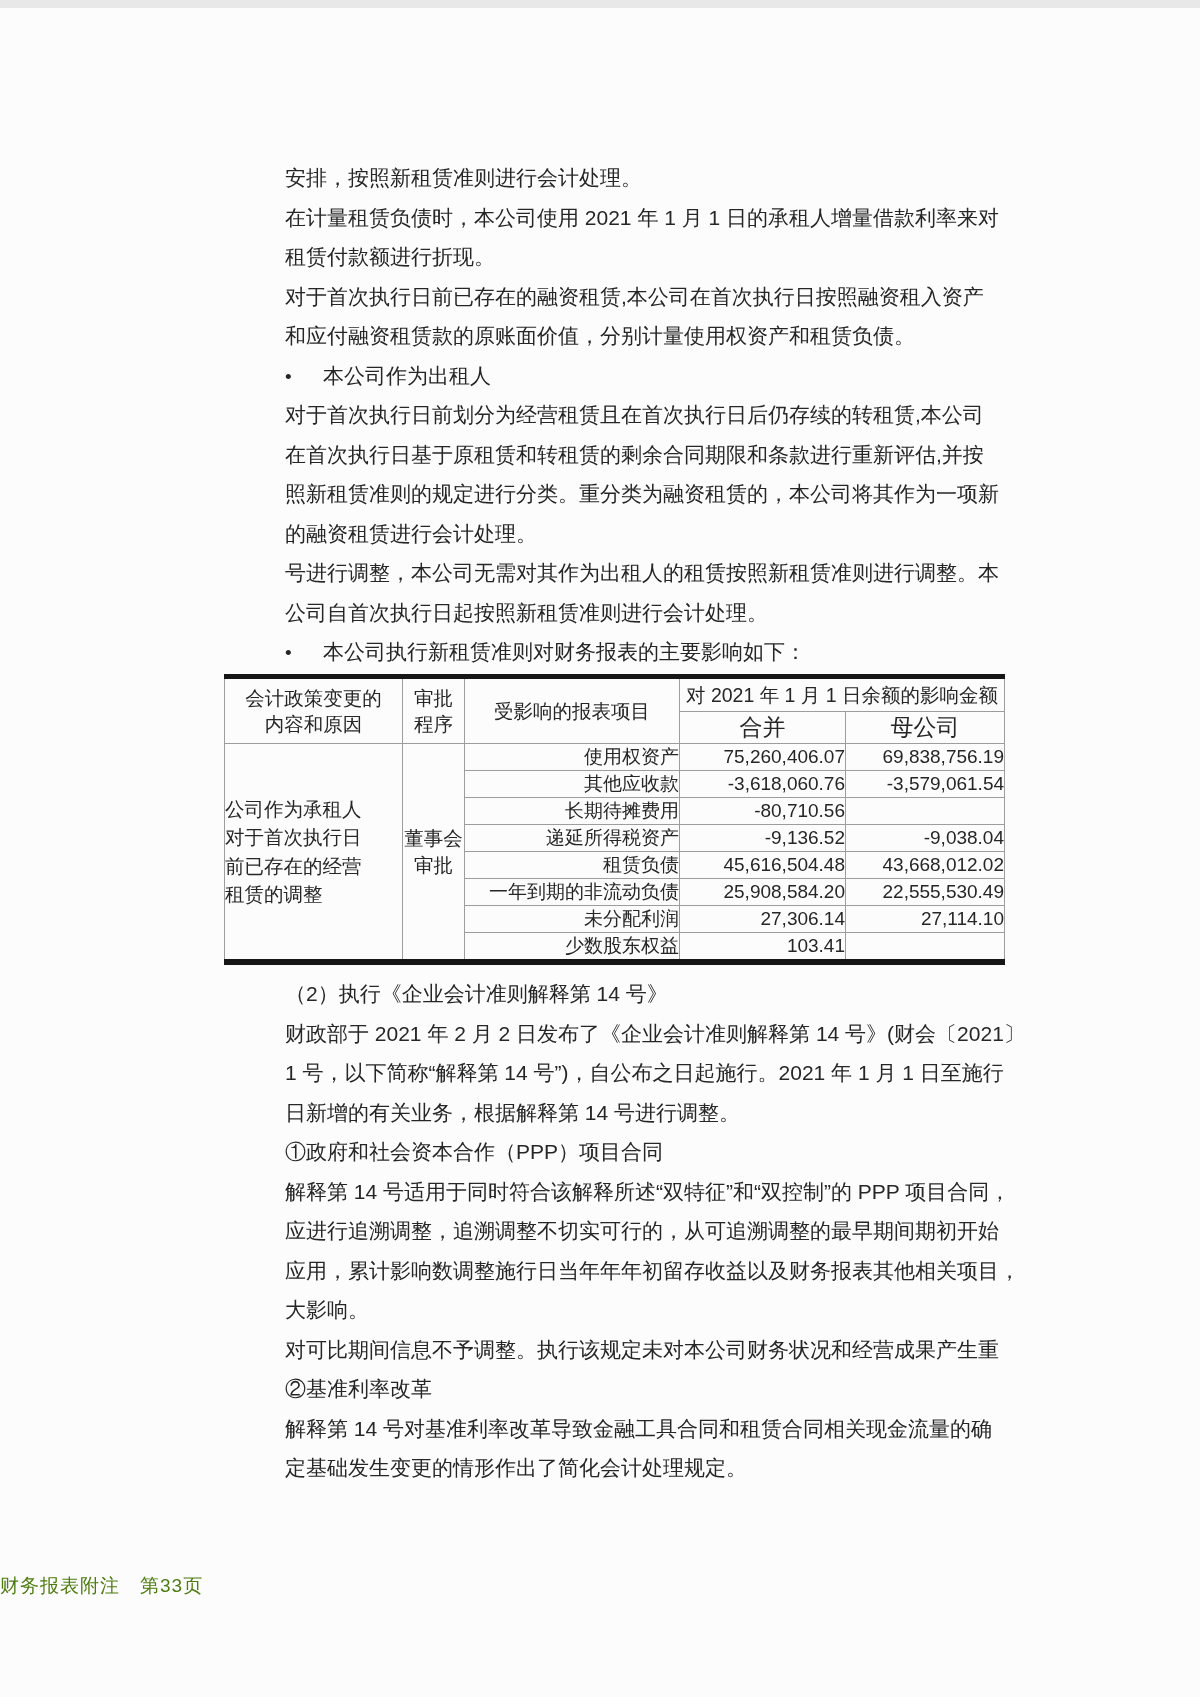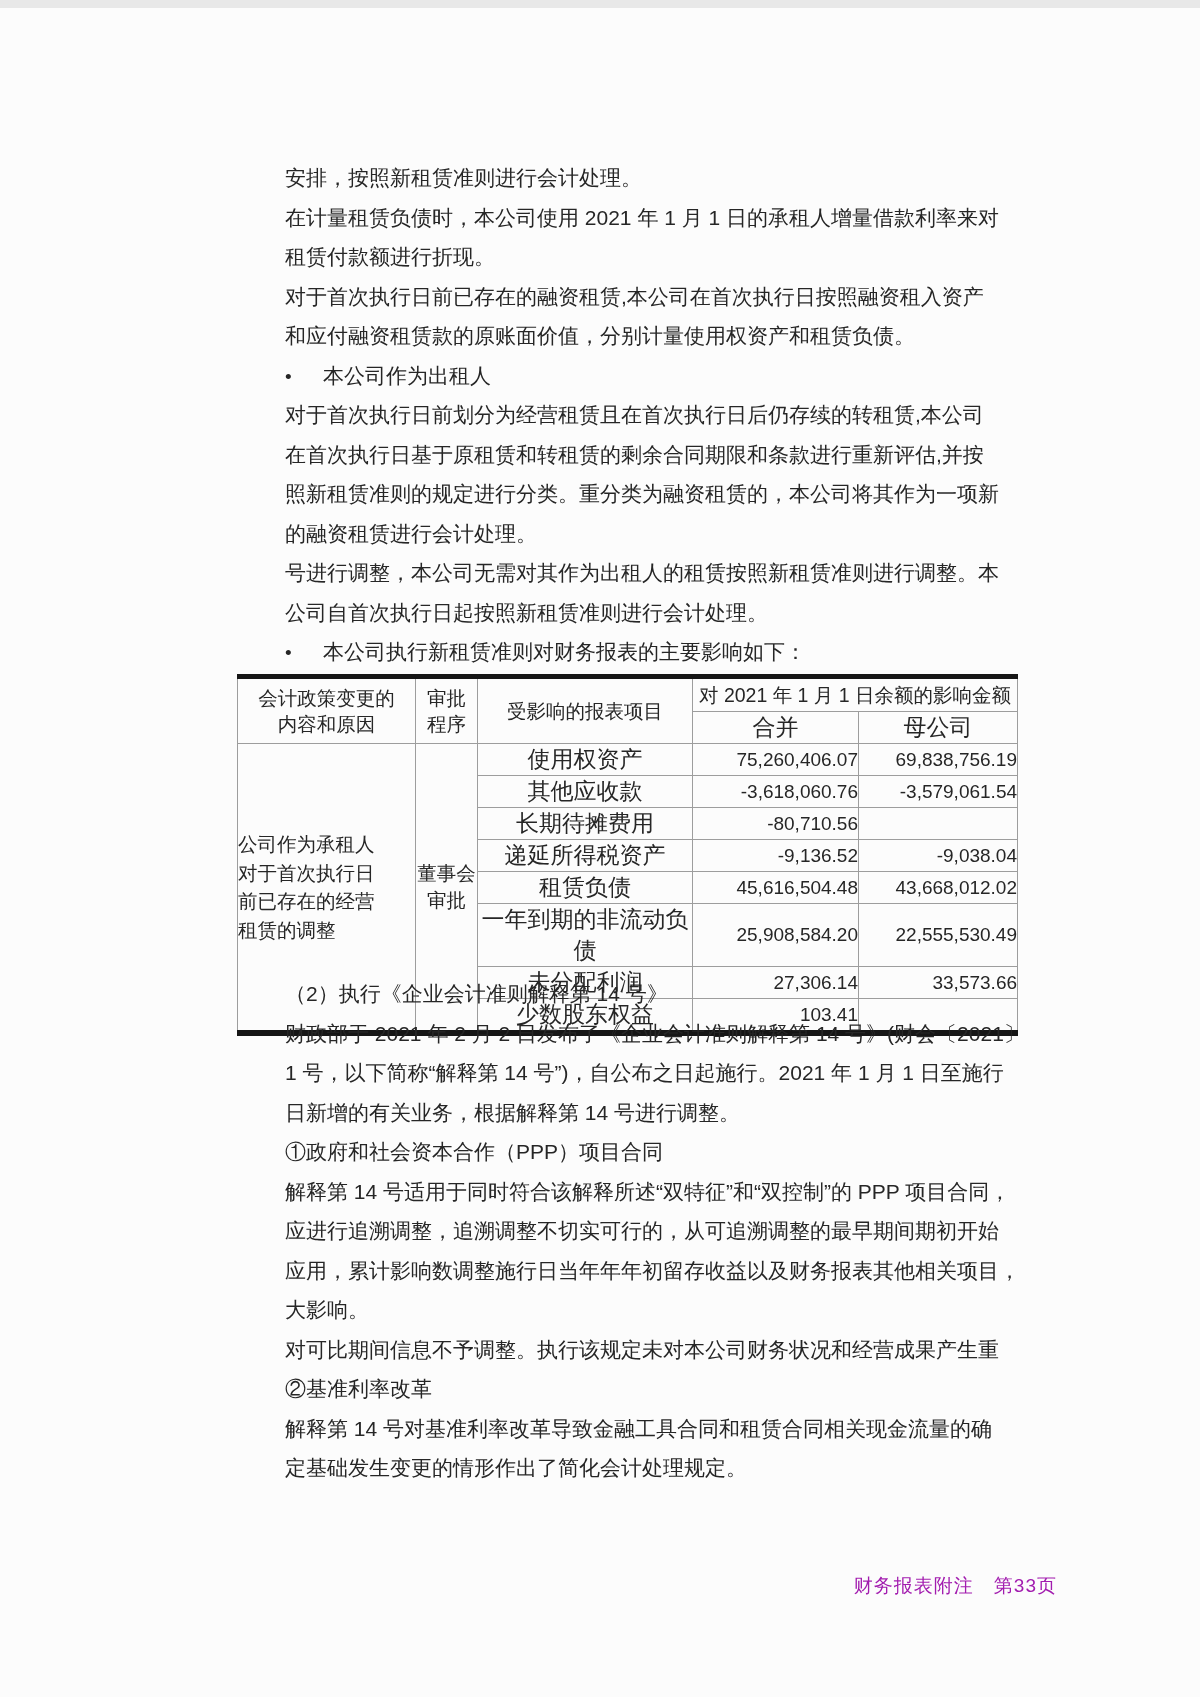--- a/index.html
+++ b/index.html
@@ -10,55 +10,55 @@
     background:#fcfcfc;
     font-family:Liberation Sans, sans-serif;
     color:#262626;
     overflow:hidden;
   }
   .textblock{position:absolute;left:285px;width:712px;}
   .pre-block{top:150px;}
   .post-block{top:966px;}
   .line{height:39.5px;line-height:39.5px;font-size:21px;white-space:nowrap;}
   .line .dot{display:inline-block;width:38px;font-size:19px;}
-  .tablewrap{position:absolute;left:237px;top:666px;width:780px;}
+  .tablewrap{position:absolute;left:224px;top:666px;width:780px;}
   table.impact{
     width:780px;
     border-collapse:collapse;
     table-layout:fixed;
     border-top:5px solid #161616;
     border-bottom:6px solid #161616;
     font-size:19px;
   }
   table.impact td,table.impact th{
     border:1px solid #9d9d9d;
     font-weight:normal;
     vertical-align:middle;
     padding:0;
     overflow:hidden;
   }
   th.hc{text-align:center;line-height:26px;font-size:19.5px;}
   .h1row th{height:32px;}
   .h2row th{height:29px;text-align:center;font-size:23px;}
   tr.brow{height:24px;}
-  td.item{text-align:center;padding-left:9px;font-size:23px;}
+  td.item{text-align:right;padding-left:9px;font-size:19px;}
   td.num{text-align:right;padding-right:10px;font-size:19px;}
   td.change{
     text-align:left;padding-left:16px;
     font-size:19.5px;line-height:28.5px;
   }
   td.approval{
     text-align:center;
     padding:0 9px;
     font-size:19.5px;line-height:27px;
     word-break:break-all;
   }
   .footer{
     position:absolute;left:0;top:1565px;width:1057px;
-    text-align:right;font-size:19px;color:#a21caf;
+    text-align:left;font-size:19px;color:#4d7c0f;
     letter-spacing:1px;
   }
 </style>
 </head>
 <body>
 
 <div class="page">
 
   <div class="textblock pre-block">
     <div class="line">安排，按照新租赁准则进行会计处理。</div>
@@ -134,21 +134,21 @@
           <td class="num">43,668,012.02</td>
         </tr>
         <tr class="brow">
           <td class="item">一年到期的非流动负债</td>
           <td class="num">25,908,584.20</td>
           <td class="num">22,555,530.49</td>
         </tr>
         <tr class="brow">
           <td class="item">未分配利润</td>
           <td class="num">27,306.14</td>
-          <td class="num">33,573.66</td>
+          <td class="num">27,114.10</td>
         </tr>
         <tr class="brow">
           <td class="item">少数股东权益</td>
           <td class="num">103.41</td>
           <td class="num"></td>
         </tr>
       </tbody>
     </table>
   </div>
 

